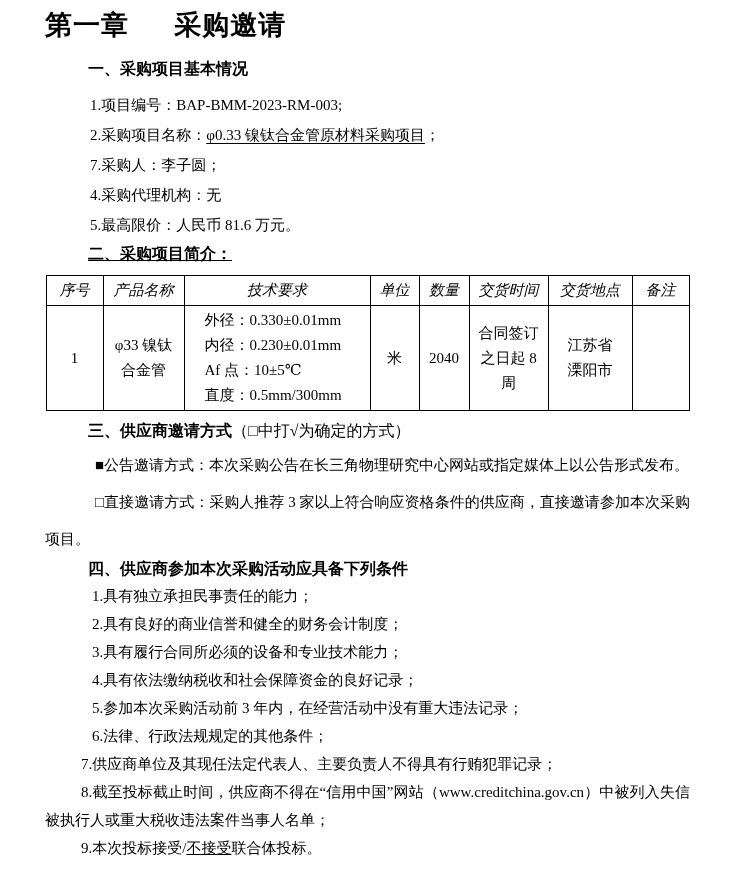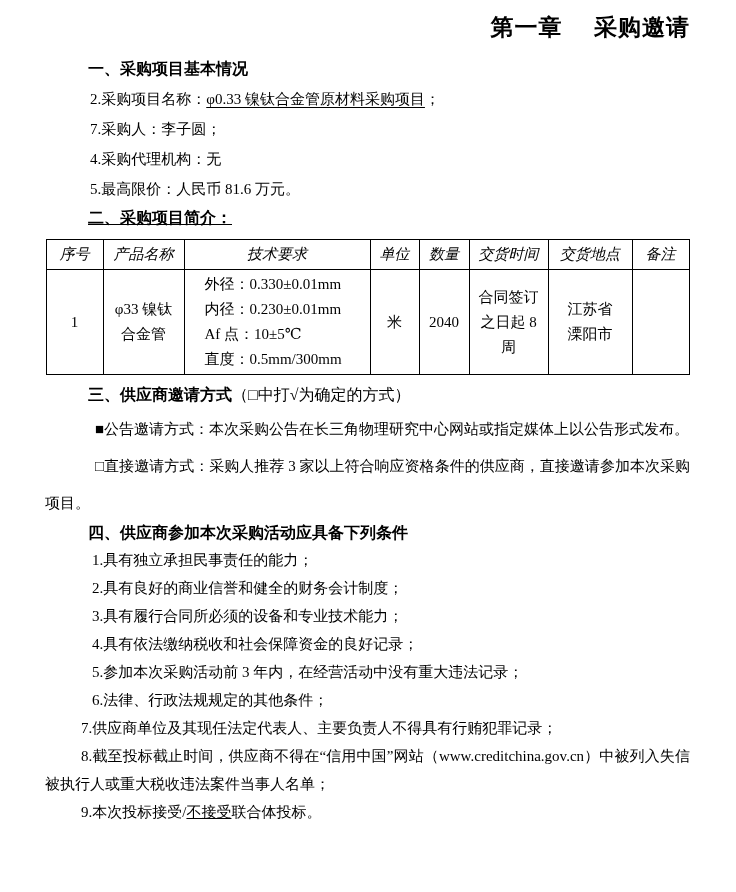--- a/index.html
+++ b/index.html
@@ -8,40 +8,40 @@
     width:736px; height:892px; overflow:hidden;
     font-family:"Liberation Serif","DejaVu Serif",serif;
     color:#000;
   }
   .page{
     width:736px; height:892px;
     padding:10px 46px 0 45px;
     background:#fff;
   }
   .title{
-    text-align:right;
-    font-family:Liberation Sans, sans-serif;
+    text-align:left;
+    font-family:Liberation Mono, monospace;
     font-weight:bold;
-    font-size:23px;
+    font-size:27px;
     line-height:34px;
     margin-bottom:14px;
     letter-spacing:1px;
   }
   .sec-heading{
     font-family:"Liberation Sans","DejaVu Sans",sans-serif;
     font-weight:bold;
     font-size:16px;
     line-height:22px;
     margin-left:43px;
   }
   .sec-heading .note{
     font-family:"Liberation Serif","DejaVu Serif",serif;
     font-weight:normal;
   }
-  #h-s1{ margin-top:4px; margin-bottom:4px; }
+  #h-s1{ margin-top:4px; margin-bottom:10px; }
   #h-s2{ margin-top:3px; margin-bottom:10px;text-decoration:underline; }
   #h-s3{ margin-top:9px; }
   #h-s4{ margin-bottom:2px; }
   .item{
     font-size:15px;
     line-height:30px;
     text-indent:45px;
     text-align:justify;
   }
   .item u, .para u{
@@ -88,20 +88,21 @@
 </style>
 </head>
 <body>
 
 <div class="page">
 
   <h1 class="title">第一章　 采购邀请</h1>
 
   <h2 class="sec-heading" id="h-s1">一、采购项目基本情况</h2>
 
+  <p class="item">1.项目编号：BAP-BMM-2023-RM-003;</p>
   <p class="item"><span>2.采购项目名称：</span><u>φ0.33 镍钛合金管原材料采购项目</u><span>；</span></p>
   <p class="item">7.采购人：李子圆；</p>
   <p class="item">4.采购代理机构：无</p>
   <p class="item">5.最高限价：人民币 81.6 万元。</p>
 
   <h2 class="sec-heading" id="h-s2">二、采购项目简介：</h2>
 
   <table>
     <colgroup>
       <col style="width:57px">

